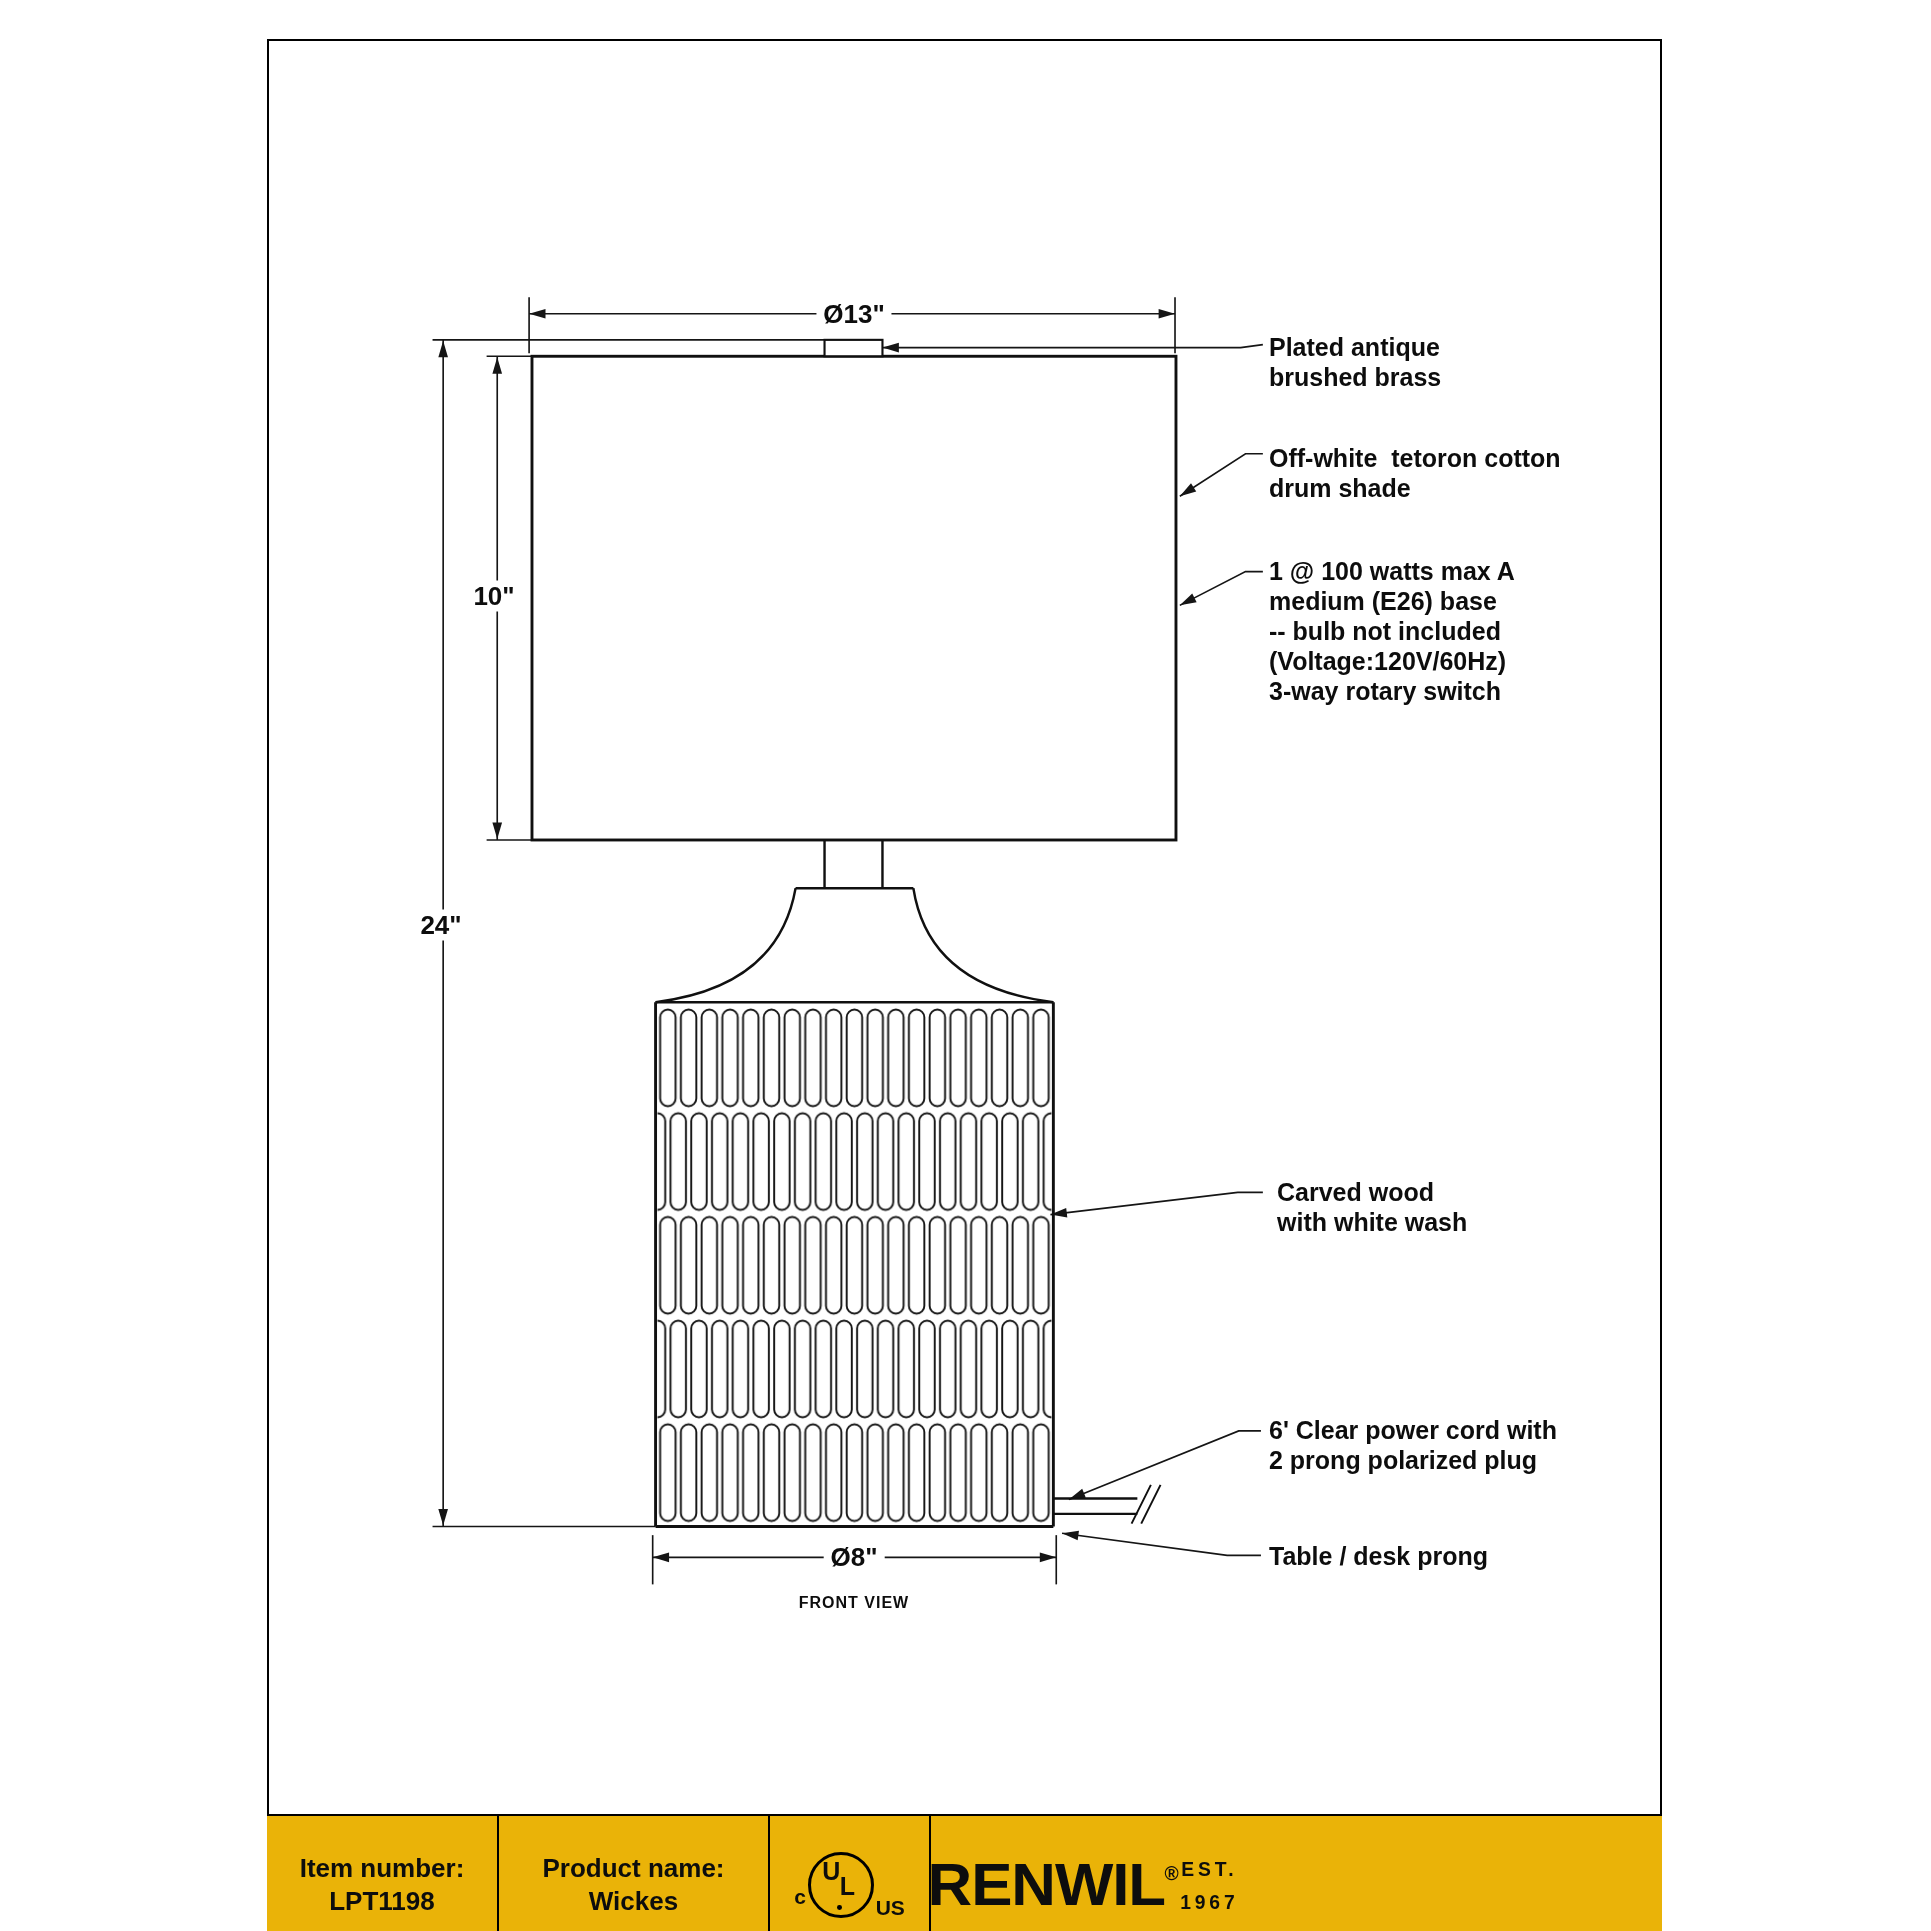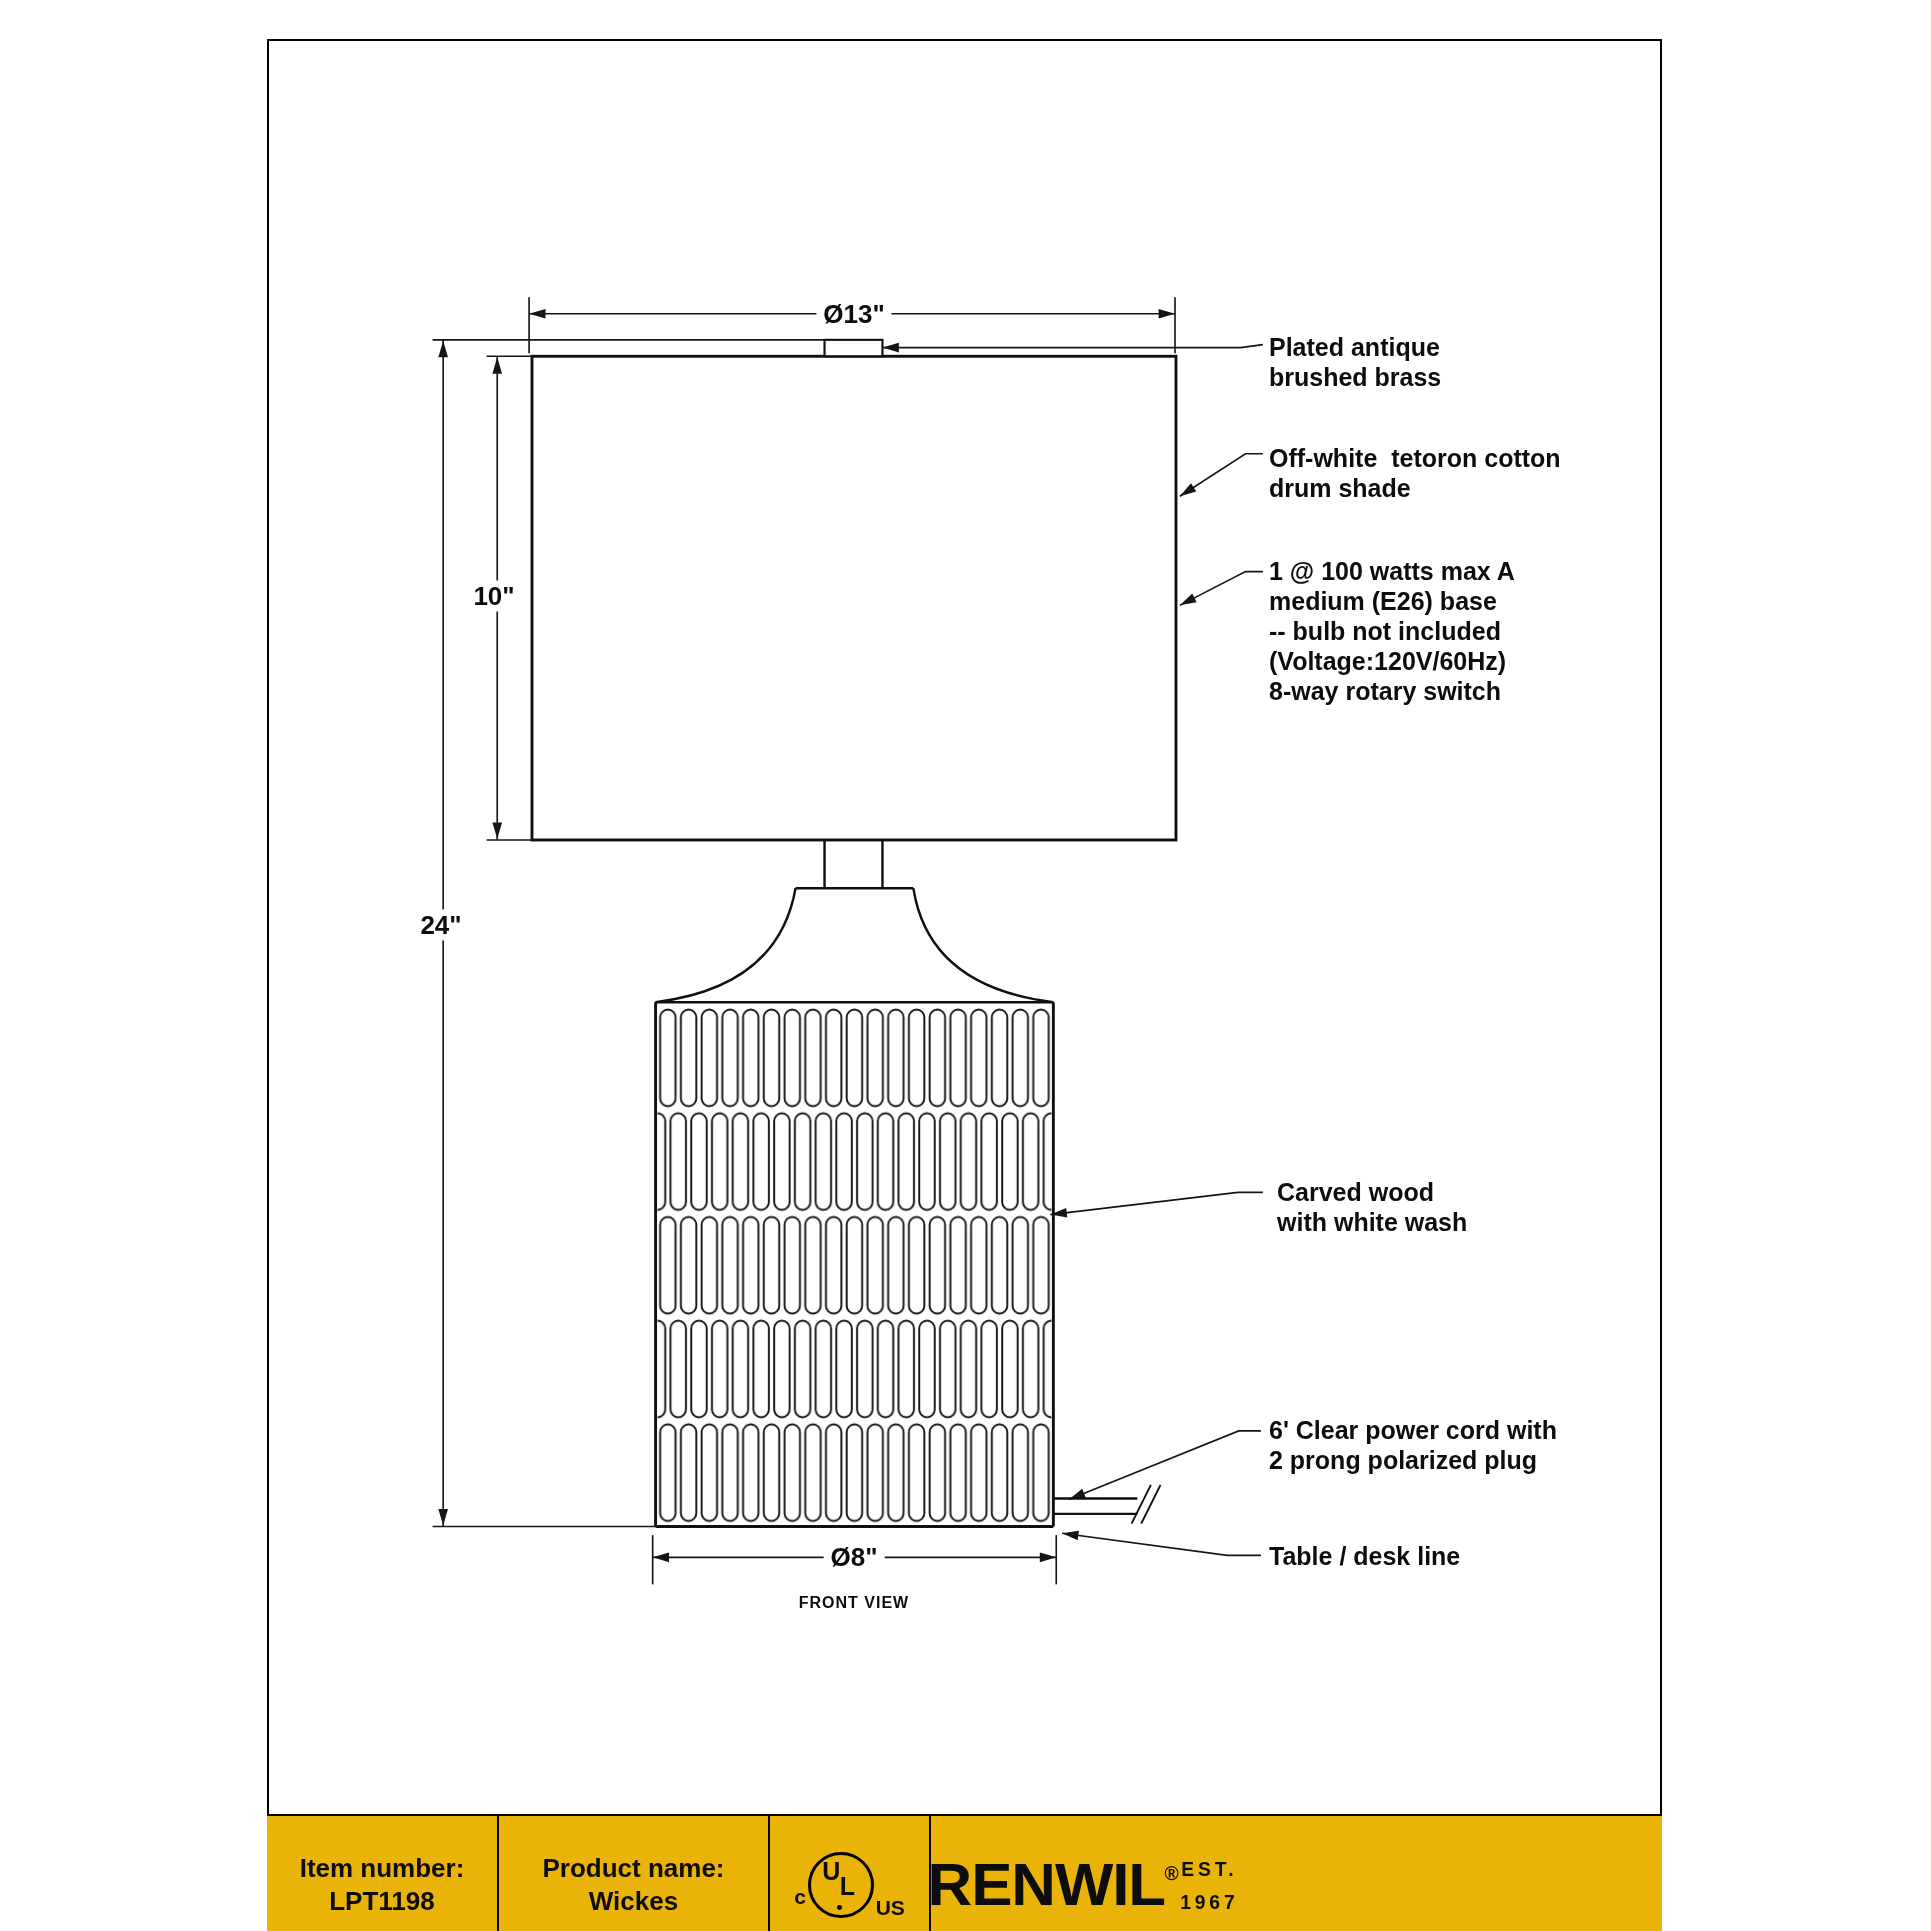--- a/index.html
+++ b/index.html
@@ -121,26 +121,26 @@
   <div class="dim" style="left:854px;top:1557px;">Ø8"</div>
 
   <div class="callout" style="left:1269px;top:332px;">Plated antique
 brushed brass</div>
   <div class="callout" style="left:1269px;top:443px;">Off-white &nbsp;tetoron cotton
 drum shade</div>
   <div class="callout" style="left:1269px;top:556px;">1 @ 100 watts max A
 medium (E26) base
 -- bulb not included
 (Voltage:120V/60Hz)
-8-way rotary switch</div>
+3-way rotary switch</div>
   <div class="callout" style="left:1269px;top:1177px;margin-left:8px;">Carved wood
 with white wash</div>
   <div class="callout" style="left:1269px;top:1415px;">6' Clear power cord with
 2 prong polarized plug</div>
-  <div class="callout" style="left:1269px;top:1541px;">Table / desk line</div>
+  <div class="callout" style="left:1269px;top:1541px;">Table / desk prong</div>
 
   <div class="front-view" style="left:854px;top:1603px;">FRONT VIEW</div>
 
   <div class="tb">
     <div class="tb-cell" style="width:230px;">
       <div>Item number:</div>
       <div>LPT1198</div>
     </div>
     <div class="tb-cell" style="width:271px;">
       <div>Product name:</div>

